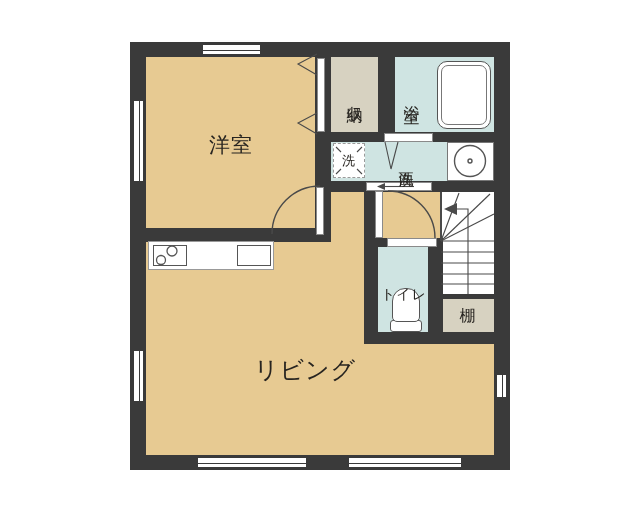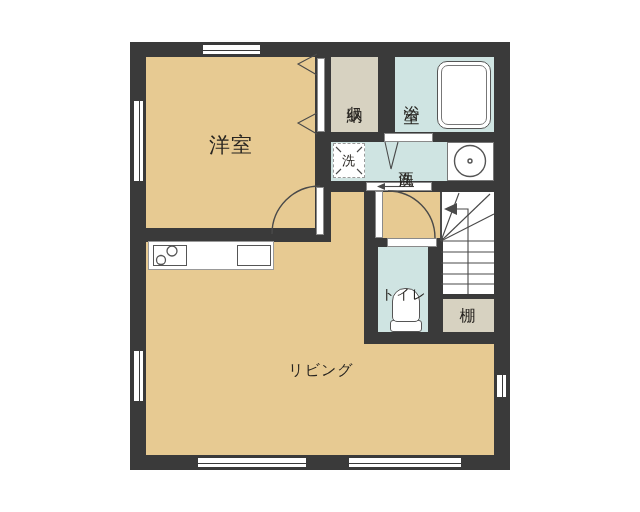--- a/index.html
+++ b/index.html
@@ -124,16 +124,16 @@
     <circle class="burner" cx="161" cy="260" r="4.5"></circle>
     <circle class="basin" cx="470" cy="161" r="15.5"></circle>
     <circle class="basin" cx="470" cy="161" r="2"></circle>
   </svg>
 
   <span class="label" style="left:231px;top:145px;font-size:21px;">洋室</span>
   <span class="label vert" style="left:354px;top:95px;font-size:16px;">収納</span>
   <span class="label vert" style="left:411px;top:95px;font-size:16px;">浴室</span>
   <span class="label" style="left:349px;top:161px;font-size:13px;">洗</span>
   <span class="label vert" style="left:406px;top:160px;font-size:15px;letter-spacing:0;">洗面</span>
-  <span class="label" style="left:321px;top:370px;font-size:15px;">リビング</span>
+  <span class="label" style="left:305px;top:370px;font-size:24px;">リビング</span>
   <span class="label" style="left:404px;top:294px;font-size:14px;">トイレ</span>
   <span class="label" style="left:468px;top:316px;font-size:16px;">棚</span>
 </div>
 
 </body></html>

